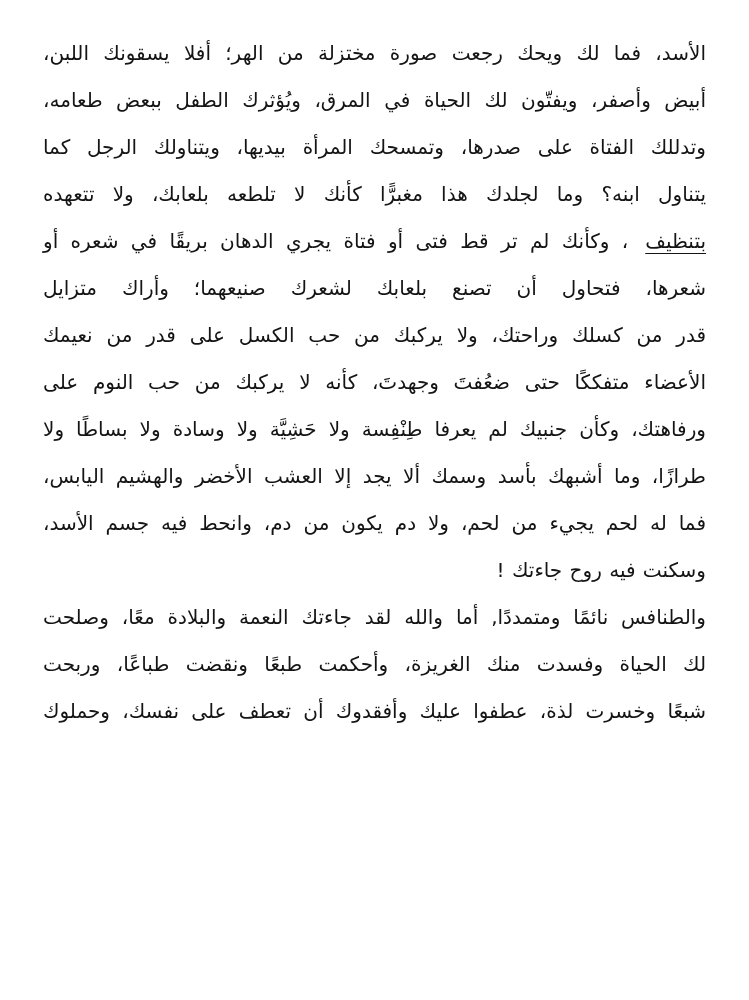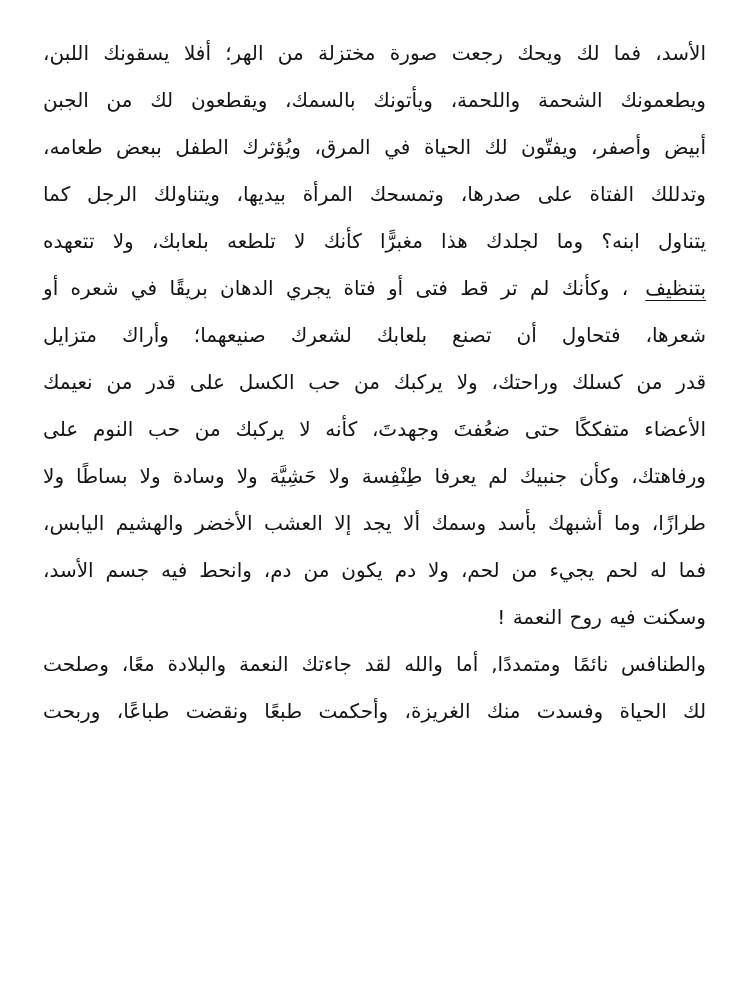--- a/index.html
+++ b/index.html
@@ -50,33 +50,33 @@
   }
 </style>
 </head>
 <body>
 
 <div class="page" dir="rtl">
   <div class="text-block">
 
     <div class="para">
       <div class="line">الأسد، فما لك ويحك رجعت صورة مختزلة من الهر؛ أفلا يسقونك اللبن،</div>
-      <div class="line">ويطعمونك الشحمة واللحمة، ويأتونك بالسمك، ويقطعون لك من الجبن</div>
       <div class="line">أبيض وأصفر، ويفتّون لك الحياة في المرق، ويُؤثرك الطفل ببعض طعامه،</div>
       <div class="line">وتدللك الفتاة على صدرها، وتمسحك المرأة بيديها، ويتناولك الرجل كما</div>
       <div class="line">يتناول ابنه؟ وما لجلدك هذا مغبرًّا كأنك لا تلطعه بلعابك، ولا تتعهده</div>
       <div class="line"><span class="u">بتنظيف</span><span>، وكأنك لم تر قط فتى أو فتاة يجري الدهان بريقًا في شعره أو</span></div>
       <div class="line">شعرها، فتحاول أن تصنع بلعابك لشعرك صنيعهما؛ وأراك متزايل</div>
       <div class="line">قدر من كسلك وراحتك، ولا يركبك من حب الكسل على قدر من نعيمك</div>
       <div class="line">الأعضاء متفككًا حتى ضعُفتَ وجهدتَ، كأنه لا يركبك من حب النوم على</div>
       <div class="line">ورفاهتك، وكأن جنبيك لم يعرفا طِنْفِسة ولا حَشِيَّة ولا وسادة ولا بساطًا ولا</div>
       <div class="line">طرازًا، وما أشبهك بأسد وسمك ألا يجد إلا العشب الأخضر والهشيم اليابس،</div>
       <div class="line">فما له لحم يجيء من لحم، ولا دم يكون من دم، وانحط فيه جسم الأسد،</div>
-      <div class="line endline">وسكنت فيه روح النعمة !</div>
+      <div class="line endline">وسكنت فيه روح جاءتك !</div>
     </div>
 
     <div class="para">
       <div class="line">والطنافس نائمًا ومتمددًا, أما والله لقد جاءتك النعمة والبلادة معًا، وصلحت</div>
       <div class="line">لك الحياة وفسدت منك الغريزة، وأحكمت طبعًا ونقضت طباعًا، وربحت</div>
+      <div class="line">شبعًا وخسرت لذة، عطفوا عليك وأفقدوك أن تعطف على نفسك، وحملوك</div>
     </div>
 
   </div>
 </div>
 
 </body></html>

